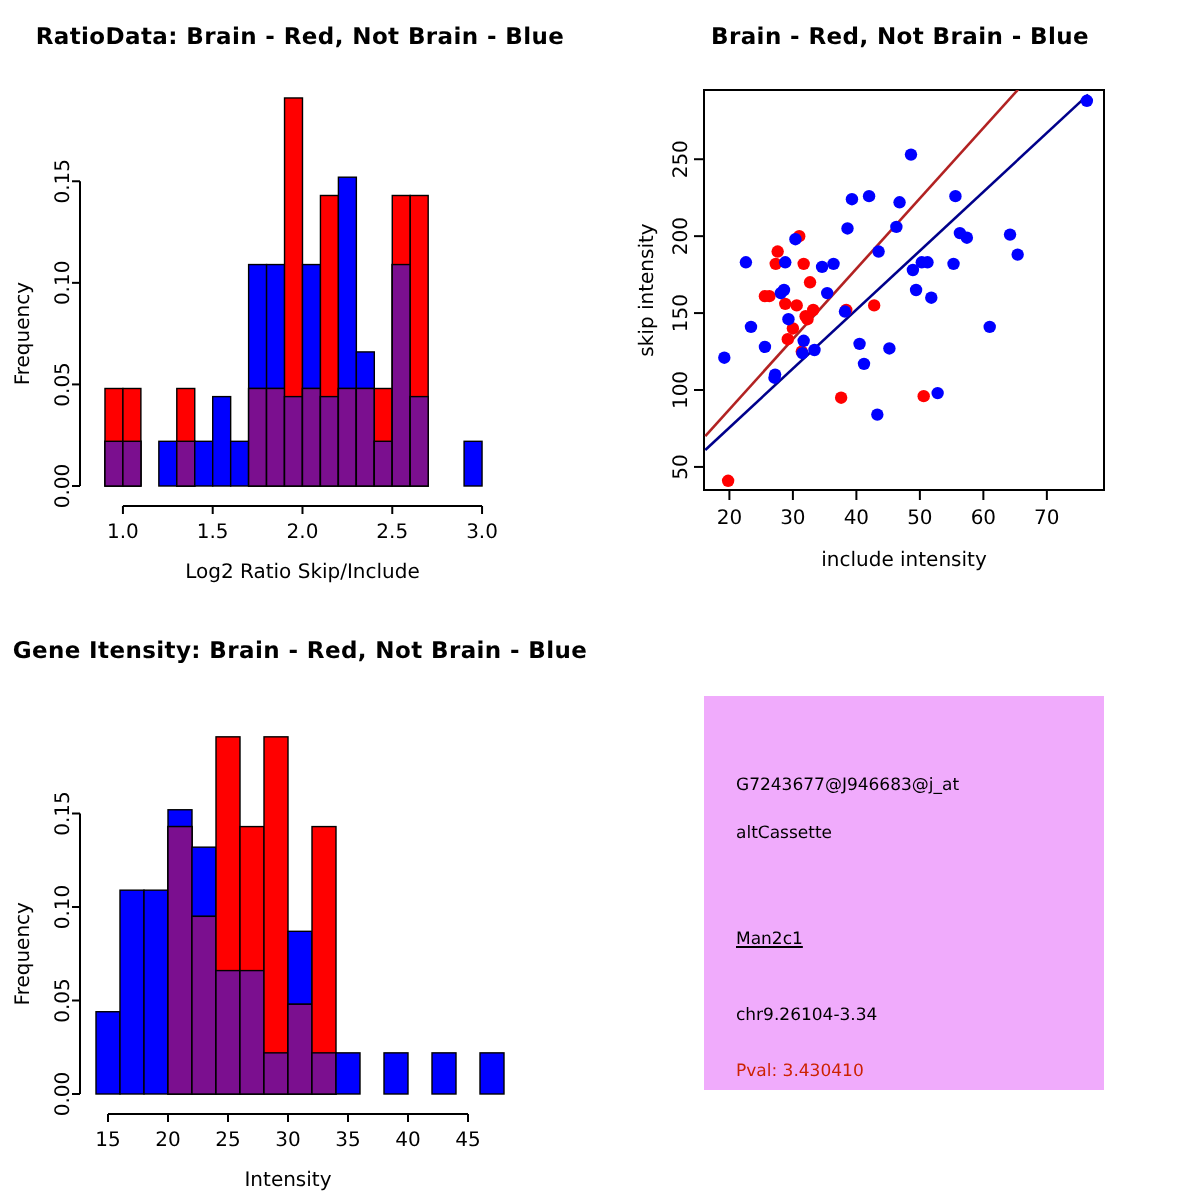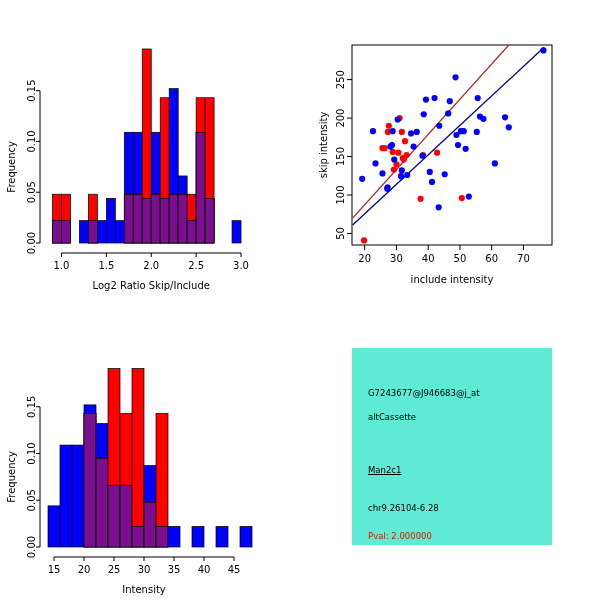--- a/index.html
+++ b/index.html
@@ -15,20 +15,21 @@
   .axlab{font-size:10px;}
   .infopanel{position:absolute;left:352px;top:348px;width:200px;height:197px;
              background:#e3c5be;}
   .infoline{position:absolute;font-size:8.5px;white-space:nowrap;
             font-family:"DejaVu Sans","Liberation Sans",sans-serif;}
 </style>
 </head>
 <body>
 
 <div class="panel" style="left:0;top:0;width:300px;height:300px;">
+  <div class="ttl" style="top:11px;">RatioData: Brain - Red, Not Brain - Blue</div>
   <svg id="svg-hist1" class="plotbox" style="left:0;top:0;" width="300" height="300">
       <g>
         <rect x="52.488888888888894" y="220.65263157894736" width="8.977777777777774" height="22.347368421052636" fill="#0000ff" stroke="#000" stroke-width="0.7"></rect>
         <rect x="52.488888888888894" y="194.2421052631579" width="8.977777777777774" height="48.757894736842104" fill="#ff0000" stroke="#000" stroke-width="0.7"></rect>
         <rect x="52.488888888888894" y="220.65263157894736" width="8.977777777777774" height="22.347368421052636" fill="#7b0f8f" stroke="#000" stroke-width="0.7"></rect>
         <rect x="61.46666666666667" y="220.65263157894736" width="8.977777777777789" height="22.347368421052636" fill="#0000ff" stroke="#000" stroke-width="0.7"></rect>
         <rect x="61.46666666666667" y="194.2421052631579" width="8.977777777777789" height="48.757894736842104" fill="#ff0000" stroke="#000" stroke-width="0.7"></rect>
         <rect x="61.46666666666667" y="220.65263157894736" width="8.977777777777789" height="22.347368421052636" fill="#7b0f8f" stroke="#000" stroke-width="0.7"></rect>
         <rect x="79.42222222222222" y="220.65263157894736" width="8.977777777777789" height="22.347368421052636" fill="#0000ff" stroke="#000" stroke-width="0.7"></rect>
         <rect x="88.4" y="220.65263157894736" width="8.977777777777789" height="22.347368421052636" fill="#0000ff" stroke="#000" stroke-width="0.7"></rect>
@@ -88,20 +89,21 @@
       <text x="151.24444444444444" y="269" class="tick" text-anchor="middle">2.0</text>
       <line x1="196.13333333333333" y1="253" x2="196.13333333333333" y2="257" stroke="#000" stroke-width="1"></line>
       <text x="196.13333333333333" y="269" class="tick" text-anchor="middle">2.5</text>
       <line x1="241.0222222222222" y1="253" x2="241.0222222222222" y2="257" stroke="#000" stroke-width="1"></line>
       <text x="241.0222222222222" y="269" class="tick" text-anchor="middle">3.0</text>
       <text x="151.24444444444444" y="289" class="axlab" text-anchor="middle">Log2 Ratio Skip/Include</text>
     </svg>
 </div>
 
 <div class="panel" style="left:300px;top:0;width:300px;height:300px;">
+  <div class="ttl" style="top:11px;">Brain - Red, Not Brain - Blue</div>
   <svg id="svg-scatter" class="plotbox" style="left:0;top:0;" width="300" height="300">
       <rect x="52" y="45" width="200" height="200" fill="none" stroke="#000" stroke-width="1"></rect>
       <defs>
         <clipPath id="clip-svg-scatter">
           <rect x="52" y="45" width="200" height="200"></rect>
         </clipPath>
       </defs>
       <g clip-path="url(#clip-svg-scatter)">
         <line x1="52.63492063492063" y1="218.07692307692307" x2="212.31746031746033" y2="41.15384615384616" stroke="#b22222" stroke-width="1.3"></line>
         <line x1="52.63492063492063" y1="225" x2="244.06349206349208" y2="47.30769230769229" stroke="#00008b" stroke-width="1.3"></line>
@@ -192,20 +194,21 @@
       <text x="159.93650793650795" y="262" class="tick" text-anchor="middle">50</text>
       <line x1="191.68253968253967" y1="245" x2="191.68253968253967" y2="250" stroke="#000" stroke-width="1"></line>
       <text x="191.68253968253967" y="262" class="tick" text-anchor="middle">60</text>
       <line x1="223.42857142857142" y1="245" x2="223.42857142857142" y2="250" stroke="#000" stroke-width="1"></line>
       <text x="223.42857142857142" y="262" class="tick" text-anchor="middle">70</text>
       <text x="152" y="283" class="axlab" text-anchor="middle">include intensity</text>
     </svg>
 </div>
 
 <div class="panel" style="left:0;top:300px;width:300px;height:300px;">
+  <div class="ttl" style="top:18px;">Gene Itensity: Brain - Red, Not Brain - Blue</div>
   <svg id="svg-hist2" class="plotbox" style="left:0;top:0;" width="300" height="300">
       <g>
         <rect x="48" y="205.86" width="12" height="41.139999999999986" fill="#0000ff" stroke="#000" stroke-width="0.7"></rect>
         <rect x="60" y="145.085" width="12" height="101.91499999999999" fill="#0000ff" stroke="#000" stroke-width="0.7"></rect>
         <rect x="72" y="145.085" width="12" height="101.91499999999999" fill="#0000ff" stroke="#000" stroke-width="0.7"></rect>
         <rect x="84" y="104.88000000000002" width="12" height="142.11999999999998" fill="#0000ff" stroke="#000" stroke-width="0.7"></rect>
         <rect x="84" y="113.29500000000002" width="12" height="133.70499999999998" fill="#ff0000" stroke="#000" stroke-width="0.7"></rect>
         <rect x="84" y="113.29500000000002" width="12" height="133.70499999999998" fill="#7b0f8f" stroke="#000" stroke-width="0.7"></rect>
         <rect x="96" y="123.58" width="12" height="123.42" fill="#0000ff" stroke="#000" stroke-width="0.7"></rect>
         <rect x="96" y="158.175" width="12" height="88.82499999999999" fill="#ff0000" stroke="#000" stroke-width="0.7"></rect>
@@ -252,19 +255,19 @@
       <line x1="174" y1="257" x2="174" y2="261" stroke="#000" stroke-width="1"></line>
       <text x="174" y="273" class="tick" text-anchor="middle">35</text>
       <line x1="204" y1="257" x2="204" y2="261" stroke="#000" stroke-width="1"></line>
       <text x="204" y="273" class="tick" text-anchor="middle">40</text>
       <line x1="234" y1="257" x2="234" y2="261" stroke="#000" stroke-width="1"></line>
       <text x="234" y="273" class="tick" text-anchor="middle">45</text>
       <text x="144" y="293" class="axlab" text-anchor="middle">Intensity</text>
     </svg>
 </div>
 
-<div class="infopanel" id="infopanel" style="background: #5eead4;">
+<div class="infopanel" id="infopanel" style="background: #f0abfc;">
     <div class="infoline" style="left: 16px; top: 40px; color: rgb(0, 0, 0);">G7243677@J946683@j_at</div>
     <div class="infoline" style="left: 16px; top: 64px; color: rgb(0, 0, 0);">altCassette</div>
     <div class="infoline" style="left: 16px; top: 117px; color: rgb(0, 0, 0); text-decoration: underline;">Man2c1</div>
-    <div class="infoline" style="left: 16px; top: 155px; color: rgb(0, 0, 0);">chr9.26104-6.28</div>
-    <div class="infoline" style="left: 16px; top: 183px; color: rgb(204, 34, 0);">Pval: 2.000000</div>
+    <div class="infoline" style="left: 16px; top: 155px; color: rgb(0, 0, 0);">chr9.26104-3.34</div>
+    <div class="infoline" style="left: 16px; top: 183px; color: rgb(204, 34, 0);">Pval: 3.430410</div>
   </div>
 
 </body></html>

